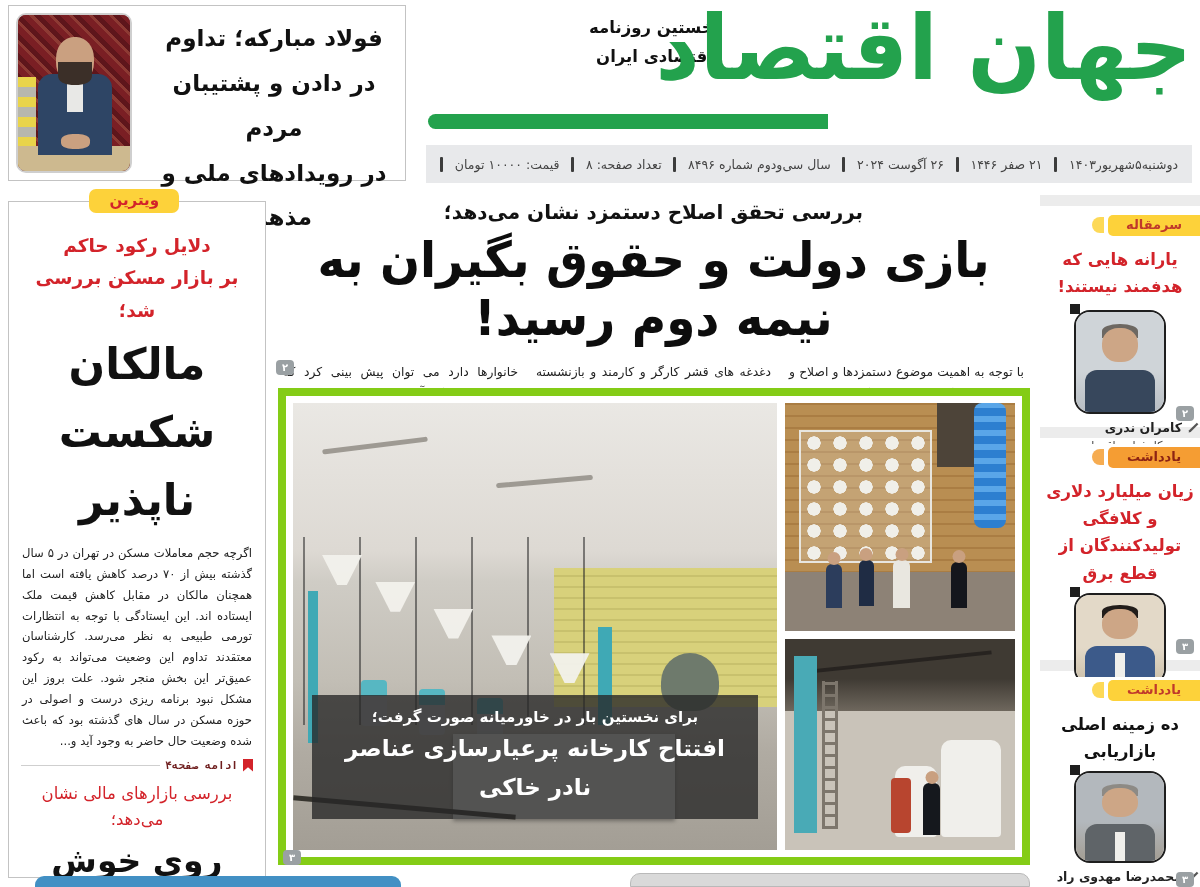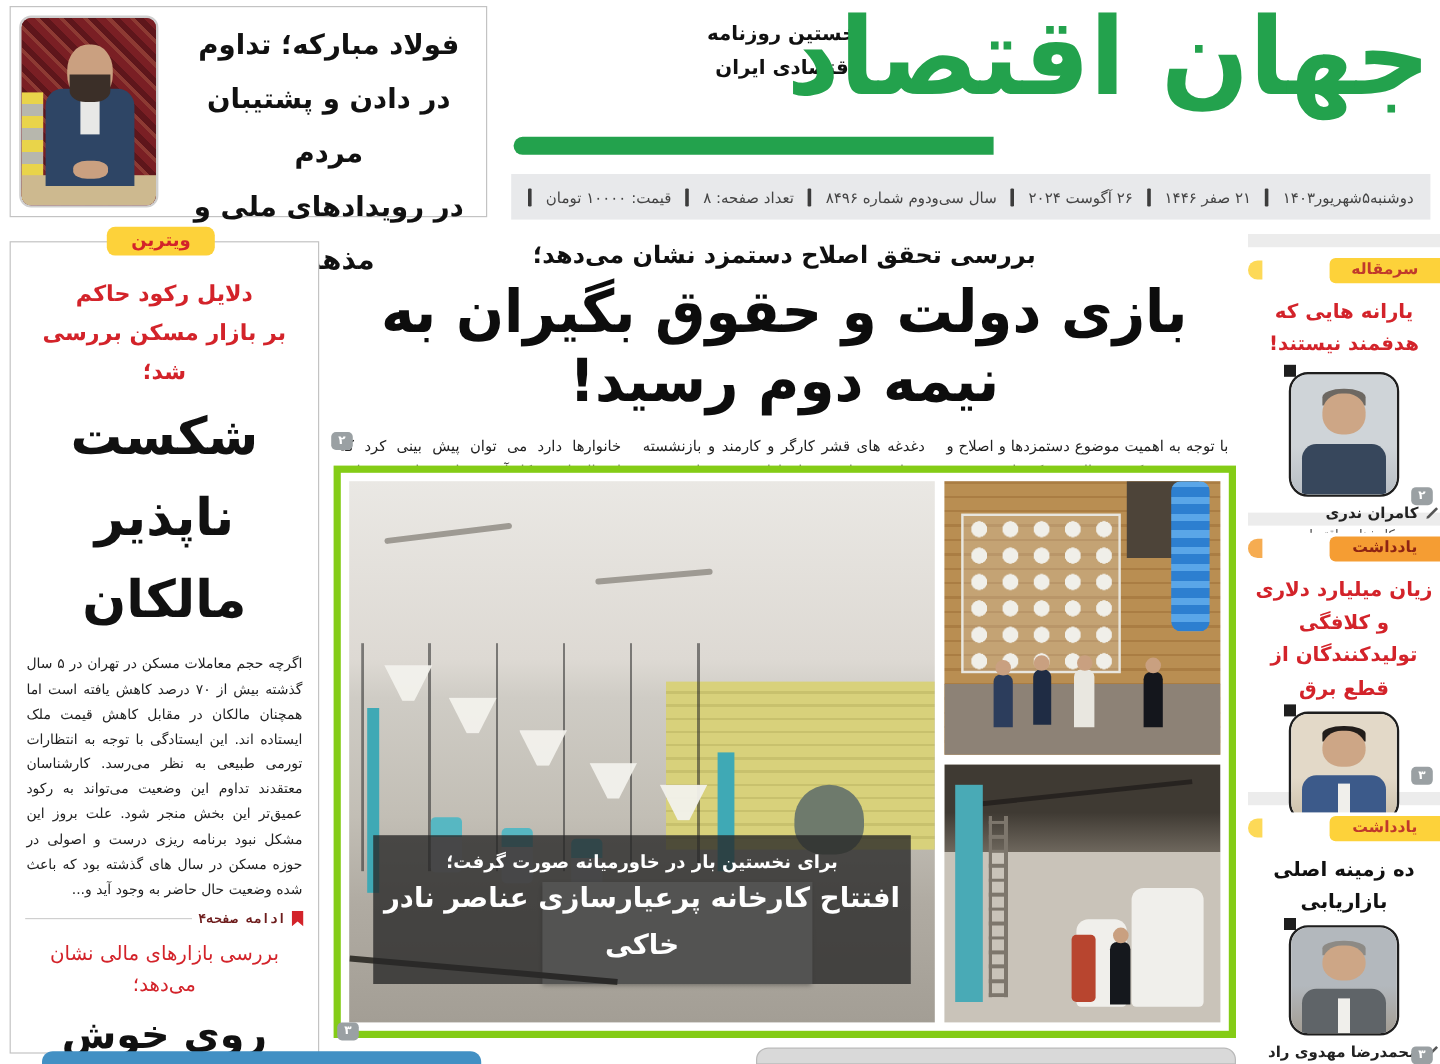--- a/index.html
+++ b/index.html
@@ -66,21 +66,21 @@
   .ls-head { text-align:center; font-weight:bold; font-size:47px; color:#0d0d0d;
     margin-top:10px; letter-spacing:-1px; transform:scaleY(1.05); }
   .ls-lead { margin:18px 8px 0; column-count:3; column-gap:18px; direction:rtl;
     font-size:12.3px; line-height:1.72; text-align:justify; color:#222; height:46px; overflow:hidden; }
   .pmark { width:18px; height:15px; background:#9aa0a3; color:#fff; border-radius:4px;
     font-size:10px; display:flex; align-items:center; justify-content:center; font-weight:bold; }
   .ls-mark { position:absolute; right:738px; top:160px; }
 
   
   .photobox { position:absolute; left:278px; top:388px; width:752px; height:477px;
-    border:6px solid #84cc16; background:#fff; padding:7px; }
+    border:8px solid #84cc16; background:#fff; padding:7px; }
   .pb-inner { width:100%; height:100%; display:flex; gap:8px; direction:ltr; }
   .photo-main { flex:1; position:relative; overflow:hidden;
     background:linear-gradient(180deg,#eae8e4 0%,#ddd9d3 33%,#cfccc5 40%,#c2beb5 62%,#b0aba2 78%,#a39e95 100%); }
   .pm-light { position:absolute; height:5px; background:#9e9a93; border-radius:3px; }
   .pm-wall { position:absolute; right:0; top:37%; width:46%; height:31%;
     background:repeating-linear-gradient(0deg,#d8d17b 0 9px,#c8c16d 9px 11px); }
   .pm-duct { position:absolute; right:12%; top:56%; width:12%; height:13%;
     background:#6e7a6c; border-radius:50% 50% 40% 40%; }
   .pm-truss { position:absolute; left:2%; top:30%; width:62%; height:42%;
     background:repeating-linear-gradient(90deg,rgba(40,40,40,.55) 0 2px,transparent 2px 56px); }
@@ -116,21 +116,21 @@
   .br-teal { position:absolute; left:4%; top:8%; width:10%; height:84%; background:#49aab6; }
   .br-ladder { position:absolute; left:16%; top:20%; width:7%; height:70%;
     background:repeating-linear-gradient(0deg,#7d766c 0 3px,transparent 3px 12px), linear-gradient(90deg,#7d766c 0 3px,transparent 3px calc(100% - 3px),#7d766c calc(100% - 3px)); }
   .br-red { position:absolute; left:46%; bottom:8%; width:9%; height:26%; background:#b8452f; border-radius:4px; }
   .pb-mark { position:absolute; left:-3px; bottom:-8px; }
 
   
   .sidebar { position:absolute; left:1040px; top:195px; width:160px; height:685px; }
   .sb-divider { height:11px; background:#ececec; }
   .sb-section { position:relative; background:#fff; text-align:center; }
-  .tabrow { display:flex; align-items:center; justify-content:space-between; height:26px; margin-top:6px; }
+  .tabrow { display:flex; align-items:center; justify-content:flex-start; height:26px; margin-top:6px; }
   .tab-pill { order:1; padding:2px 16px 4px; font-size:13px; font-weight:bold;
     border-radius:5px 0 0 5px; margin-right:0; margin-left:0; min-width:92px; }
   .tab-orn { order:2; width:12px; height:16px; border-radius:8px 0 0 8px; margin-right:4px; opacity:.85; }
   .tab-yellow { background:#fdd23a; color:#c0392b; }
   .tab-orange { background:#f59d33; color:#8e2413; }
   .orn-yellow { background:#fdd23a; }
   .orn-orange { background:#f59d33; }
   .sb-head { font-weight:bold; font-size:16.5px; line-height:1.65; margin-top:8px; padding:0 6px; }
   .sb-red { color:#d3232a; }
   .sb-black { color:#111; }
@@ -207,22 +207,22 @@
   </div>
 
   <div class="leftcol">
     <div class="vitrine-badge">ویترین</div>
 
     <div class="lc-kicker">
       <div>دلایل رکود حاکم</div>
       <div>بر بازار مسکن بررسی شد؛</div>
     </div>
     <div class="lc-head-xl">
+      <div>مالکان</div>
       <div>شکست ناپذیر</div>
-      <div>مالکان</div>
     </div>
     <div class="lc-body">اگرچه حجم معاملات مسکن در تهران در ۵ سال گذشته بیش از ۷۰ درصد کاهش یافته است اما همچنان مالکان در مقابل کاهش قیمت ملک ایستاده اند. این ایستادگی با توجه به انتظارات تورمی طبیعی به نظر می‌رسد. کارشناسان معتقدند تداوم این وضعیت می‌تواند به رکود عمیق‌تر این بخش منجر شود. علت بروز این مشکل نبود برنامه ریزی درست و اصولی در حوزه مسکن در سال های گذشته بود که باعث شده وضعیت حال حاضر به وجود آید و...</div>
     <div class="cont-row">
       <span class="cont-flag"></span>
       <span class="cont-label">ادامه صفحه۴</span>
       <span class="cont-line"></span>
     </div>
 
     <div class="lc-kicker-sm">بررسی بازارهای مالی نشان می‌دهد؛</div>
     <div class="lc-head-lg">

